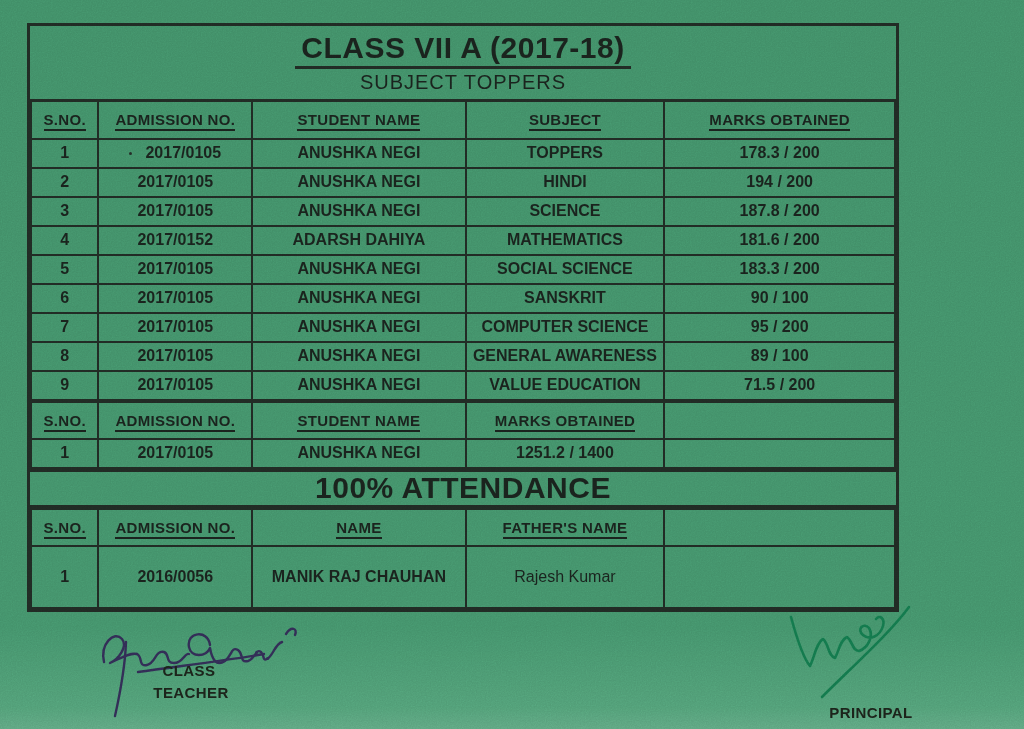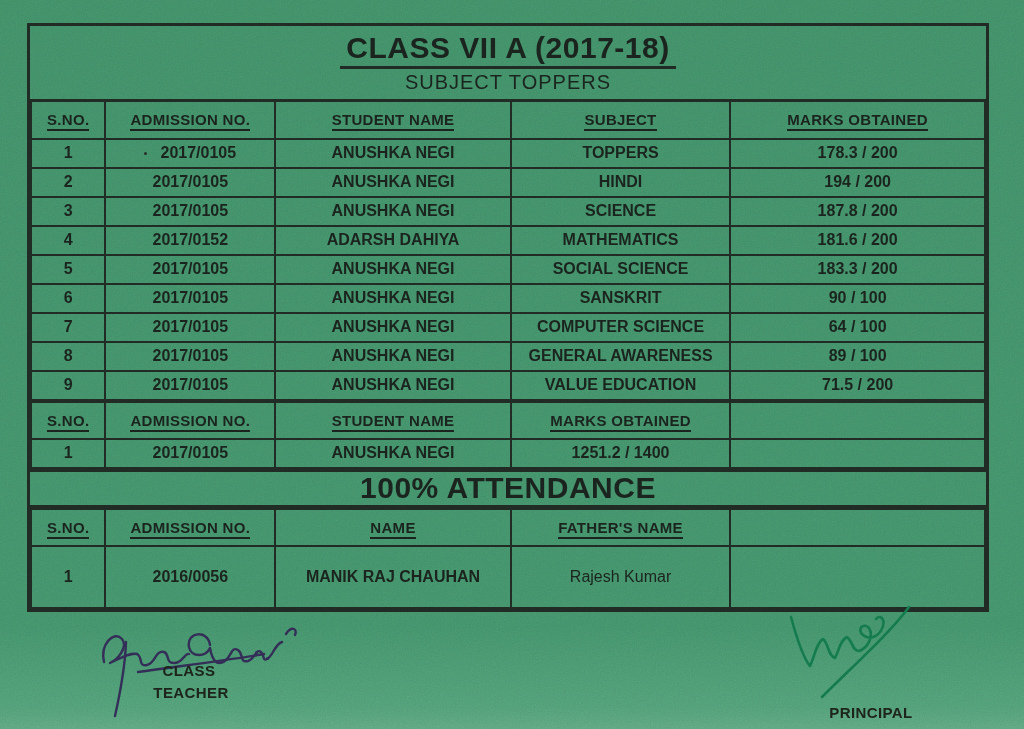--- a/index.html
+++ b/index.html
@@ -9,21 +9,21 @@
   .page {
     position:relative; width:1024px; height:729px;
     background:#4CA478;
     background-image:linear-gradient(180deg, #4CA478 0%, #4FA87C 86%, #5FB58A 97%, #6FBD96 100%);
     overflow:hidden;
     color:#1e2822;
   }
   .grain { position:absolute; left:0; top:0; pointer-events:none; }
 
   .sheet {
-    position:absolute; left:27px; top:23px; width:962px; height:589px;
+    position:absolute; left:27px; top:23px; width:872px; height:589px;
     border:3px solid #26312a;
     display:flex; flex-direction:column;
   }
 
   .title-block { height:73px; display:flex; flex-direction:column; align-items:center; justify-content:center; gap:2px; }
   .title-1 { font-size:30px; font-weight:bold; letter-spacing:.5px; border-bottom:3px solid #26312a; padding:0 6px 1px 6px; }
   .title-2 { font-size:20px; font-weight:normal; letter-spacing:1px; }
 
   table { width:100%; border-collapse:collapse; table-layout:fixed; }
   col.c1 { width:7.8%; } col.c2 { width:17.8%; } col.c3 { width:24.7%; }
@@ -135,21 +135,21 @@
           <td>2017/0105</td>
           <td>ANUSHKA NEGI</td>
           <td>SANSKRIT</td>
           <td>90 / 100</td>
         </tr>
         <tr>
           <td>7</td>
           <td>2017/0105</td>
           <td>ANUSHKA NEGI</td>
           <td>COMPUTER SCIENCE</td>
-          <td>64 / 100</td>
+          <td>95 / 200</td>
         </tr>
         <tr>
           <td>8</td>
           <td>2017/0105</td>
           <td>ANUSHKA NEGI</td>
           <td>GENERAL AWARENESS</td>
           <td>89 / 100</td>
         </tr>
         <tr>
           <td>9</td>

